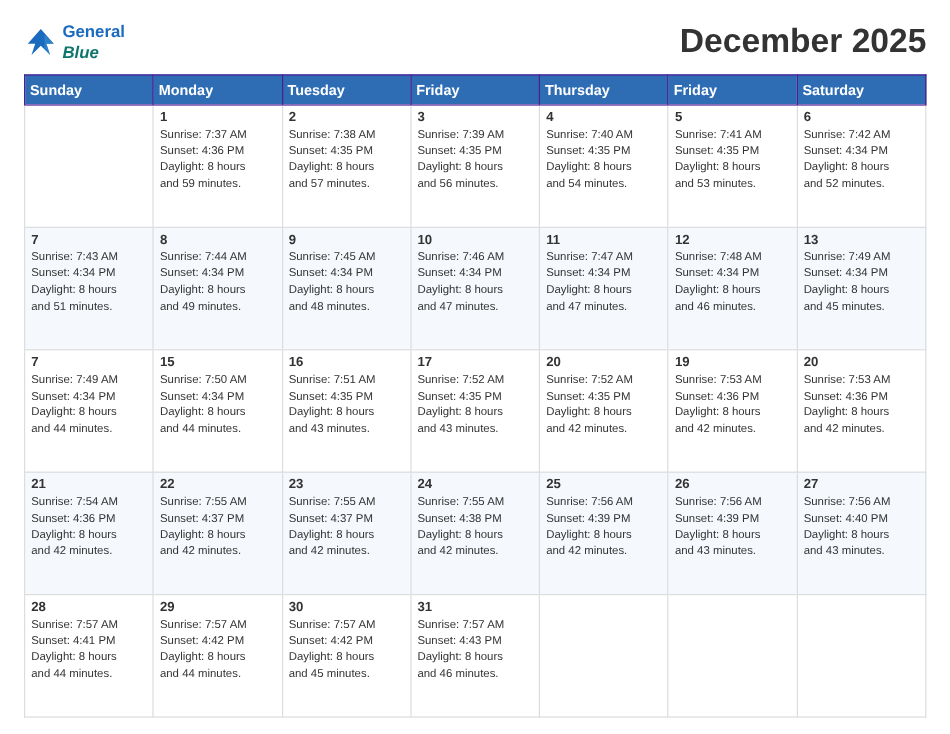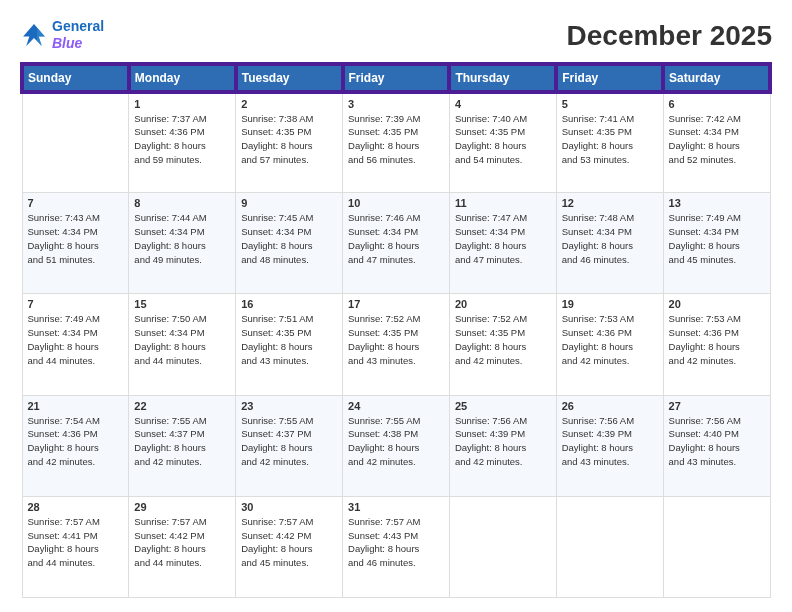--- a/index.html
+++ b/index.html
@@ -13,21 +13,21 @@
     .page {
       width: 792px;
       height: 612px;
       padding: 18px 20px 14px 20px;
       display: flex;
       flex-direction: column;
     }
     .header {
       display: flex;
       justify-content: space-between;
-      align-items: flex-end;
+      align-items: center;
       margin-bottom: 10px;
     }
     .logo {
       display: flex;
       align-items: center;
       gap: 4px;
     }
     .logo-text {
       font-size: 14px;
       font-weight: bold;
@@ -62,21 +62,21 @@
       width: 100%;
       table-layout: fixed;
     }
     .calendar th {
       background: #2e6db4;
       color: #fff;
       font-size: 12px;
       font-weight: bold;
       padding: 5px 4px;
       text-align: left;
-      border: 4px solid #4c1d95;
+      border: 1px solid #4c1d95;
     }
     .calendar td {
       vertical-align: top;
       font-size: 10px;
       color: #333;
       padding: 4px 5px;
       border: 1px solid #ddd;
       height: 88px;
     }
     .calendar tr:nth-child(even) td {
@@ -105,21 +105,21 @@
 
 <div class="page">
   <div class="header">
     <div class="logo">
       <svg class="logo-icon" viewBox="0 0 36 36">
         <polygon points="18,4 32,20 24,20 28,32 18,22 8,32 12,20 4,20" fill="#1a6bbf"></polygon>
         <polygon points="22,10 32,20 24,20 28,32 22,25" fill="#3a8fd4" opacity="0.6"></polygon>
       </svg>
       <div class="logo-text">
         <div><span>General</span></div>
-        <div><span style="color:#8b5cf6;font-style:italic;margin-top:22px;">Blue</span></div>
+        <div><span style="color:#0f766e;font-style:italic;margin-top:22px;">Blue</span></div>
       </div>
     </div>
     <div class="title-block">
       <div class="month-title">December 2025</div>
     </div>
   </div>
 
   <table class="calendar">
     <thead>
       <tr>

